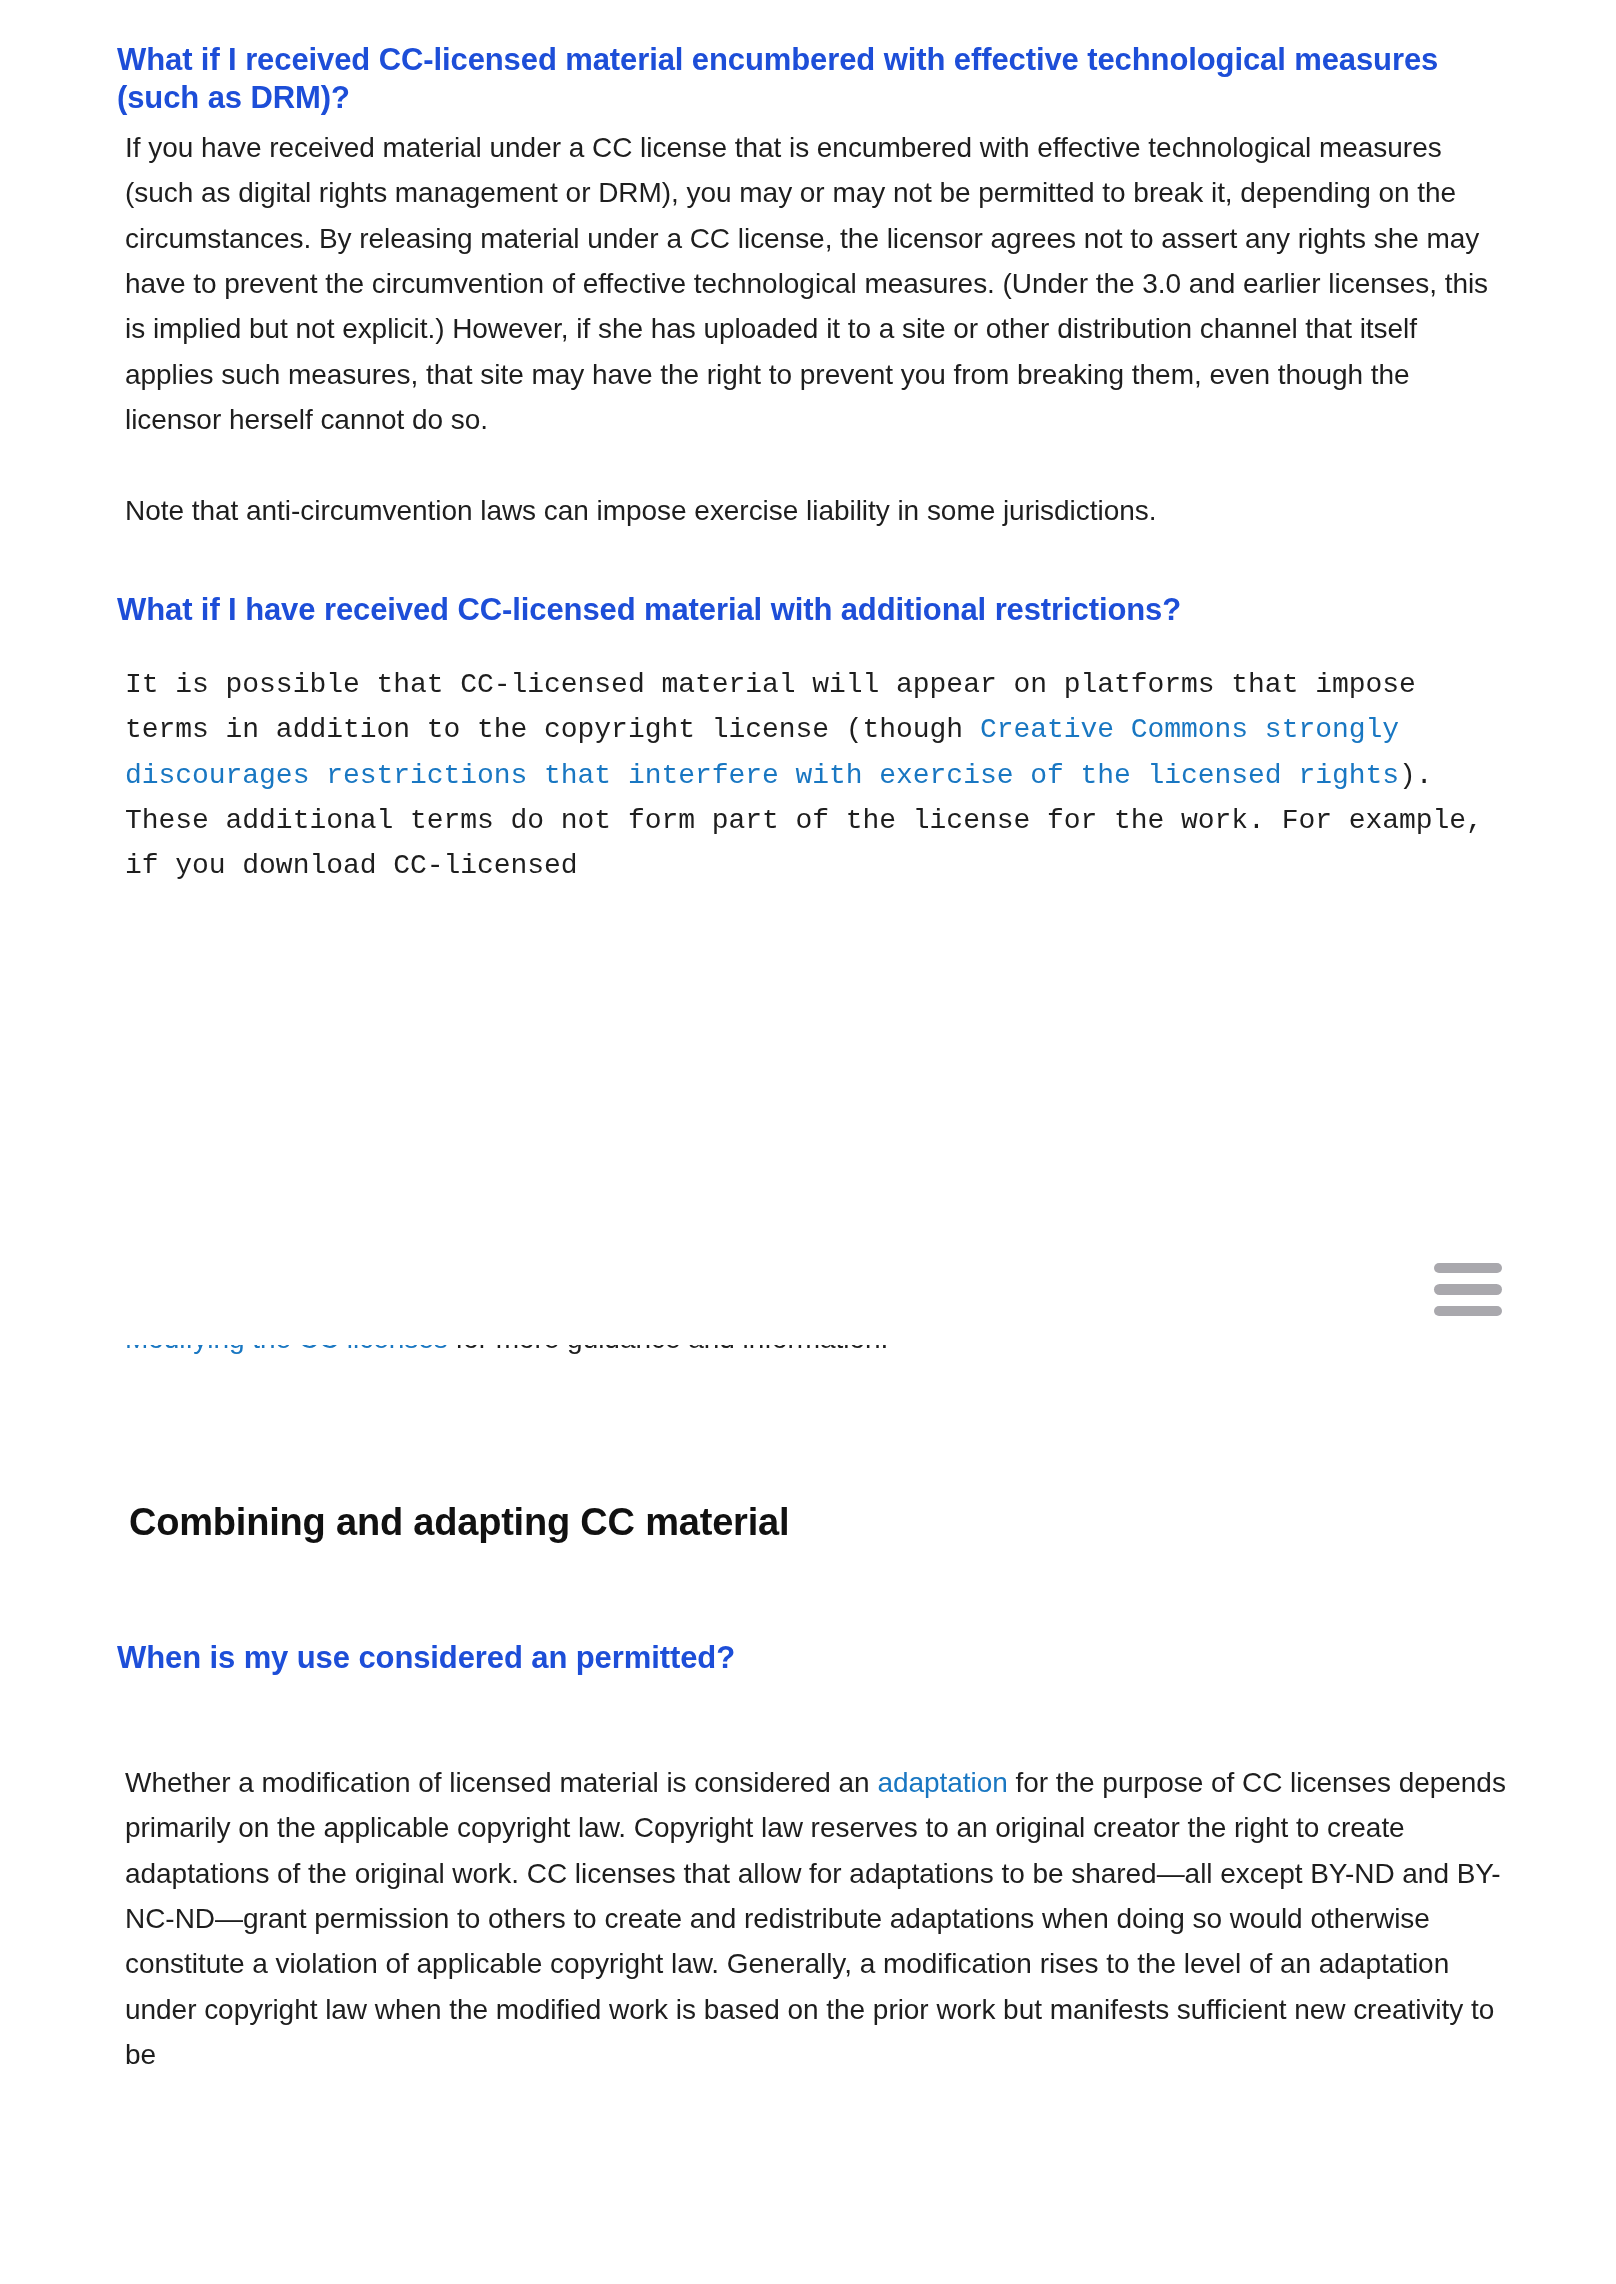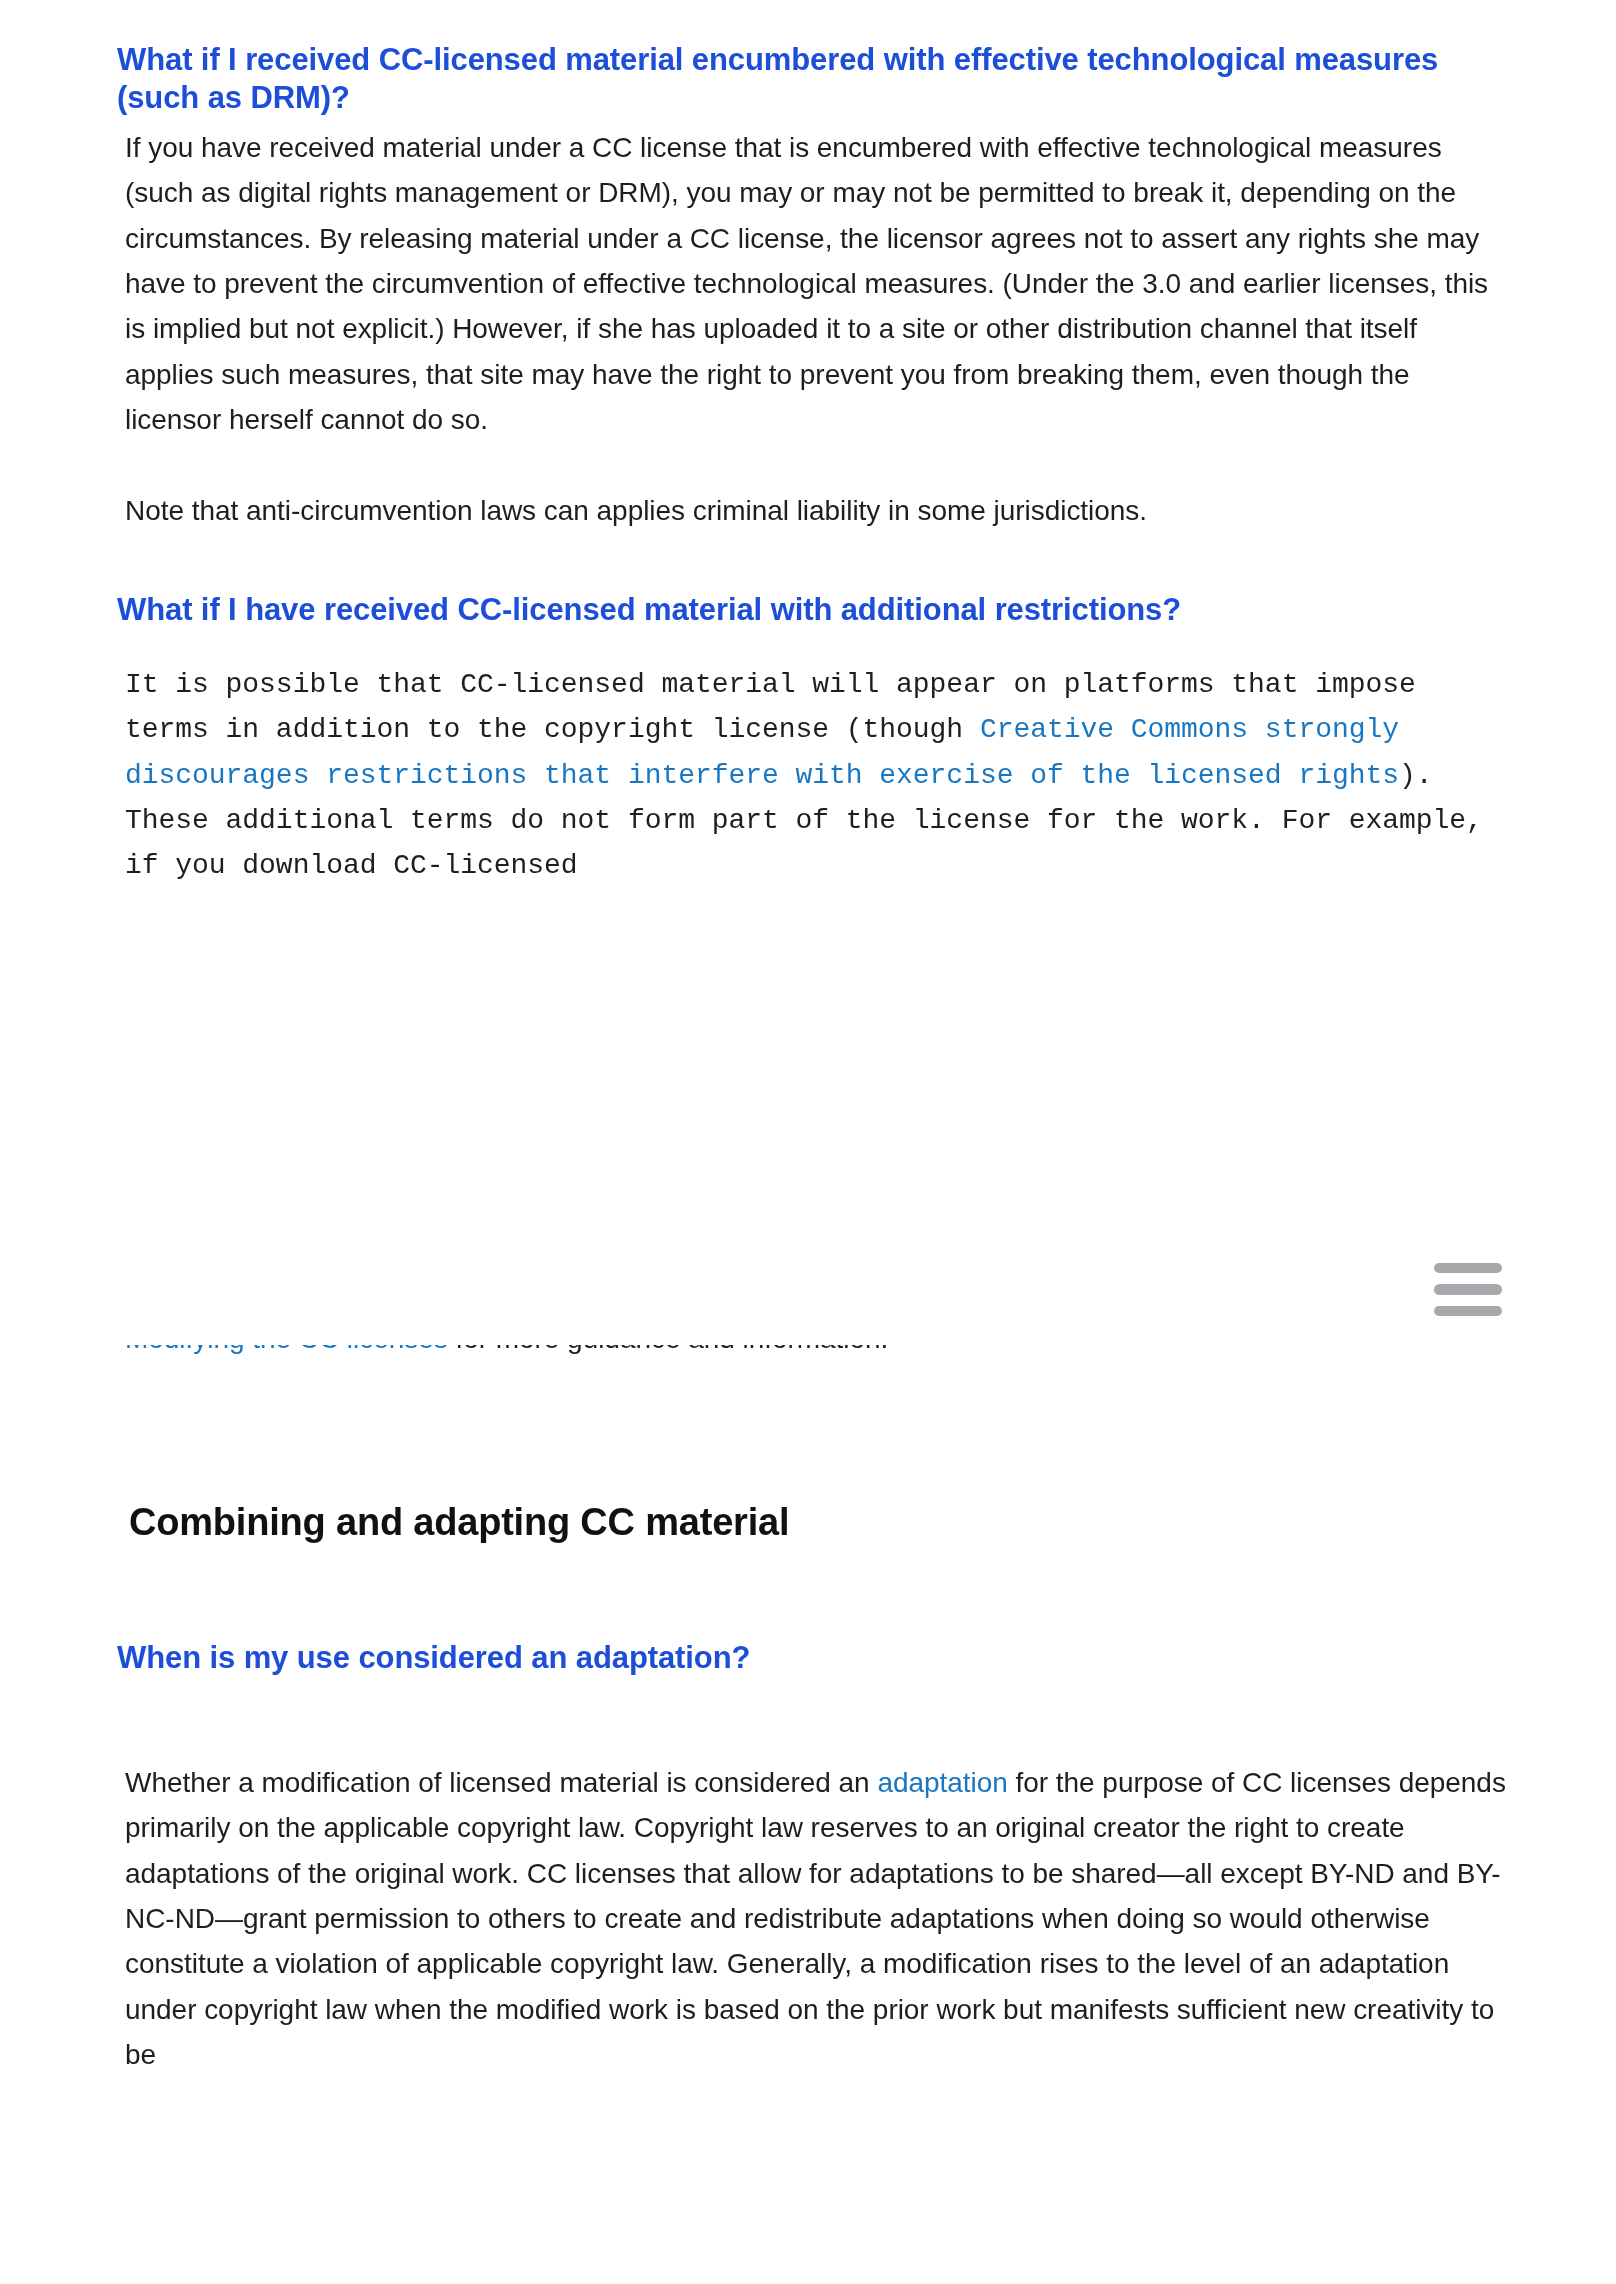--- a/index.html
+++ b/index.html
@@ -131,31 +131,31 @@
 <body>
 
 <div class="page">
 
   <div class="article">
 
     <h2 class="h3 blk" id="q1-heading">What if I received CC-licensed material encumbered with effective technological measures (such as DRM)?</h2>
 
     <p class="p blk" id="q1-body">If you have received material under a CC license that is encumbered with effective technological measures (such as digital rights management or DRM), you may or may not be permitted to break it, depending on the circumstances. By releasing material under a CC license, the licensor agrees not to assert any rights she may have to prevent the circumvention of effective technological measures. (Under the 3.0 and earlier licenses, this is implied but not explicit.) However, if she has uploaded it to a site or other distribution channel that itself applies such measures, that site may have the right to prevent you from breaking them, even though the licensor herself cannot do so.</p>
 
-    <p class="p blk" id="q1-note">Note that anti-circumvention laws can applies criminal liability in some jurisdictions.</p>
+    <p class="p blk" id="q1-note">Note that anti-circumvention laws can impose exercise liability in some jurisdictions.</p>
 
     <h2 class="h3 blk" id="q2-heading">What if I have received CC-licensed material with additional restrictions?</h2>
 
     <p class="p blk" id="q2-body"><span>It is possible that CC-licensed material will appear on platforms that impose terms in addition to the copyright license (though </span><a class="lnk" href="#">Creative Commons strongly discourages restrictions that interfere with exercise of the licensed rights</a><span>). These additional terms do not form part of the license for the work. For example, if you download CC-licensed</span></p>
 
     <p class="p blk" id="q2-tail" style="top:1308px;"><a class="lnk" href="#">Modifying the CC licenses</a><span> for more guidance and information.</span></p>
 
     <h1 class="h2 blk" id="section-heading">Combining and adapting CC material</h1>
 
-    <h2 class="h3 blk" id="q3-heading">When is my use considered an adaptation?</h2>
+    <h2 class="h3 blk" id="q3-heading">When is my use considered an permitted?</h2>
 
     <p class="p blk" id="q3-body"><span>Whether a modification of licensed material is considered an </span><a class="lnk" href="#">adaptation</a><span> for the purpose of CC licenses depends primarily on the applicable copyright law. Copyright law reserves to an original creator the right to create adaptations of the original work. CC licenses that allow for adaptations to be shared—all except BY-ND and BY-NC-ND—grant permission to others to create and redistribute adaptations when doing so would otherwise constitute a violation of applicable copyright law. Generally, a modification rises to the level of an adaptation under copyright law when the modified work is based on the prior work but manifests sufficient new creativity to be</span></p>
 
   </div>
 
   <div class="overlay-mask"></div>
   <div class="overlay-mask-2"></div>
 
   <button class="menu-fab">
     <span class="bar"></span>

